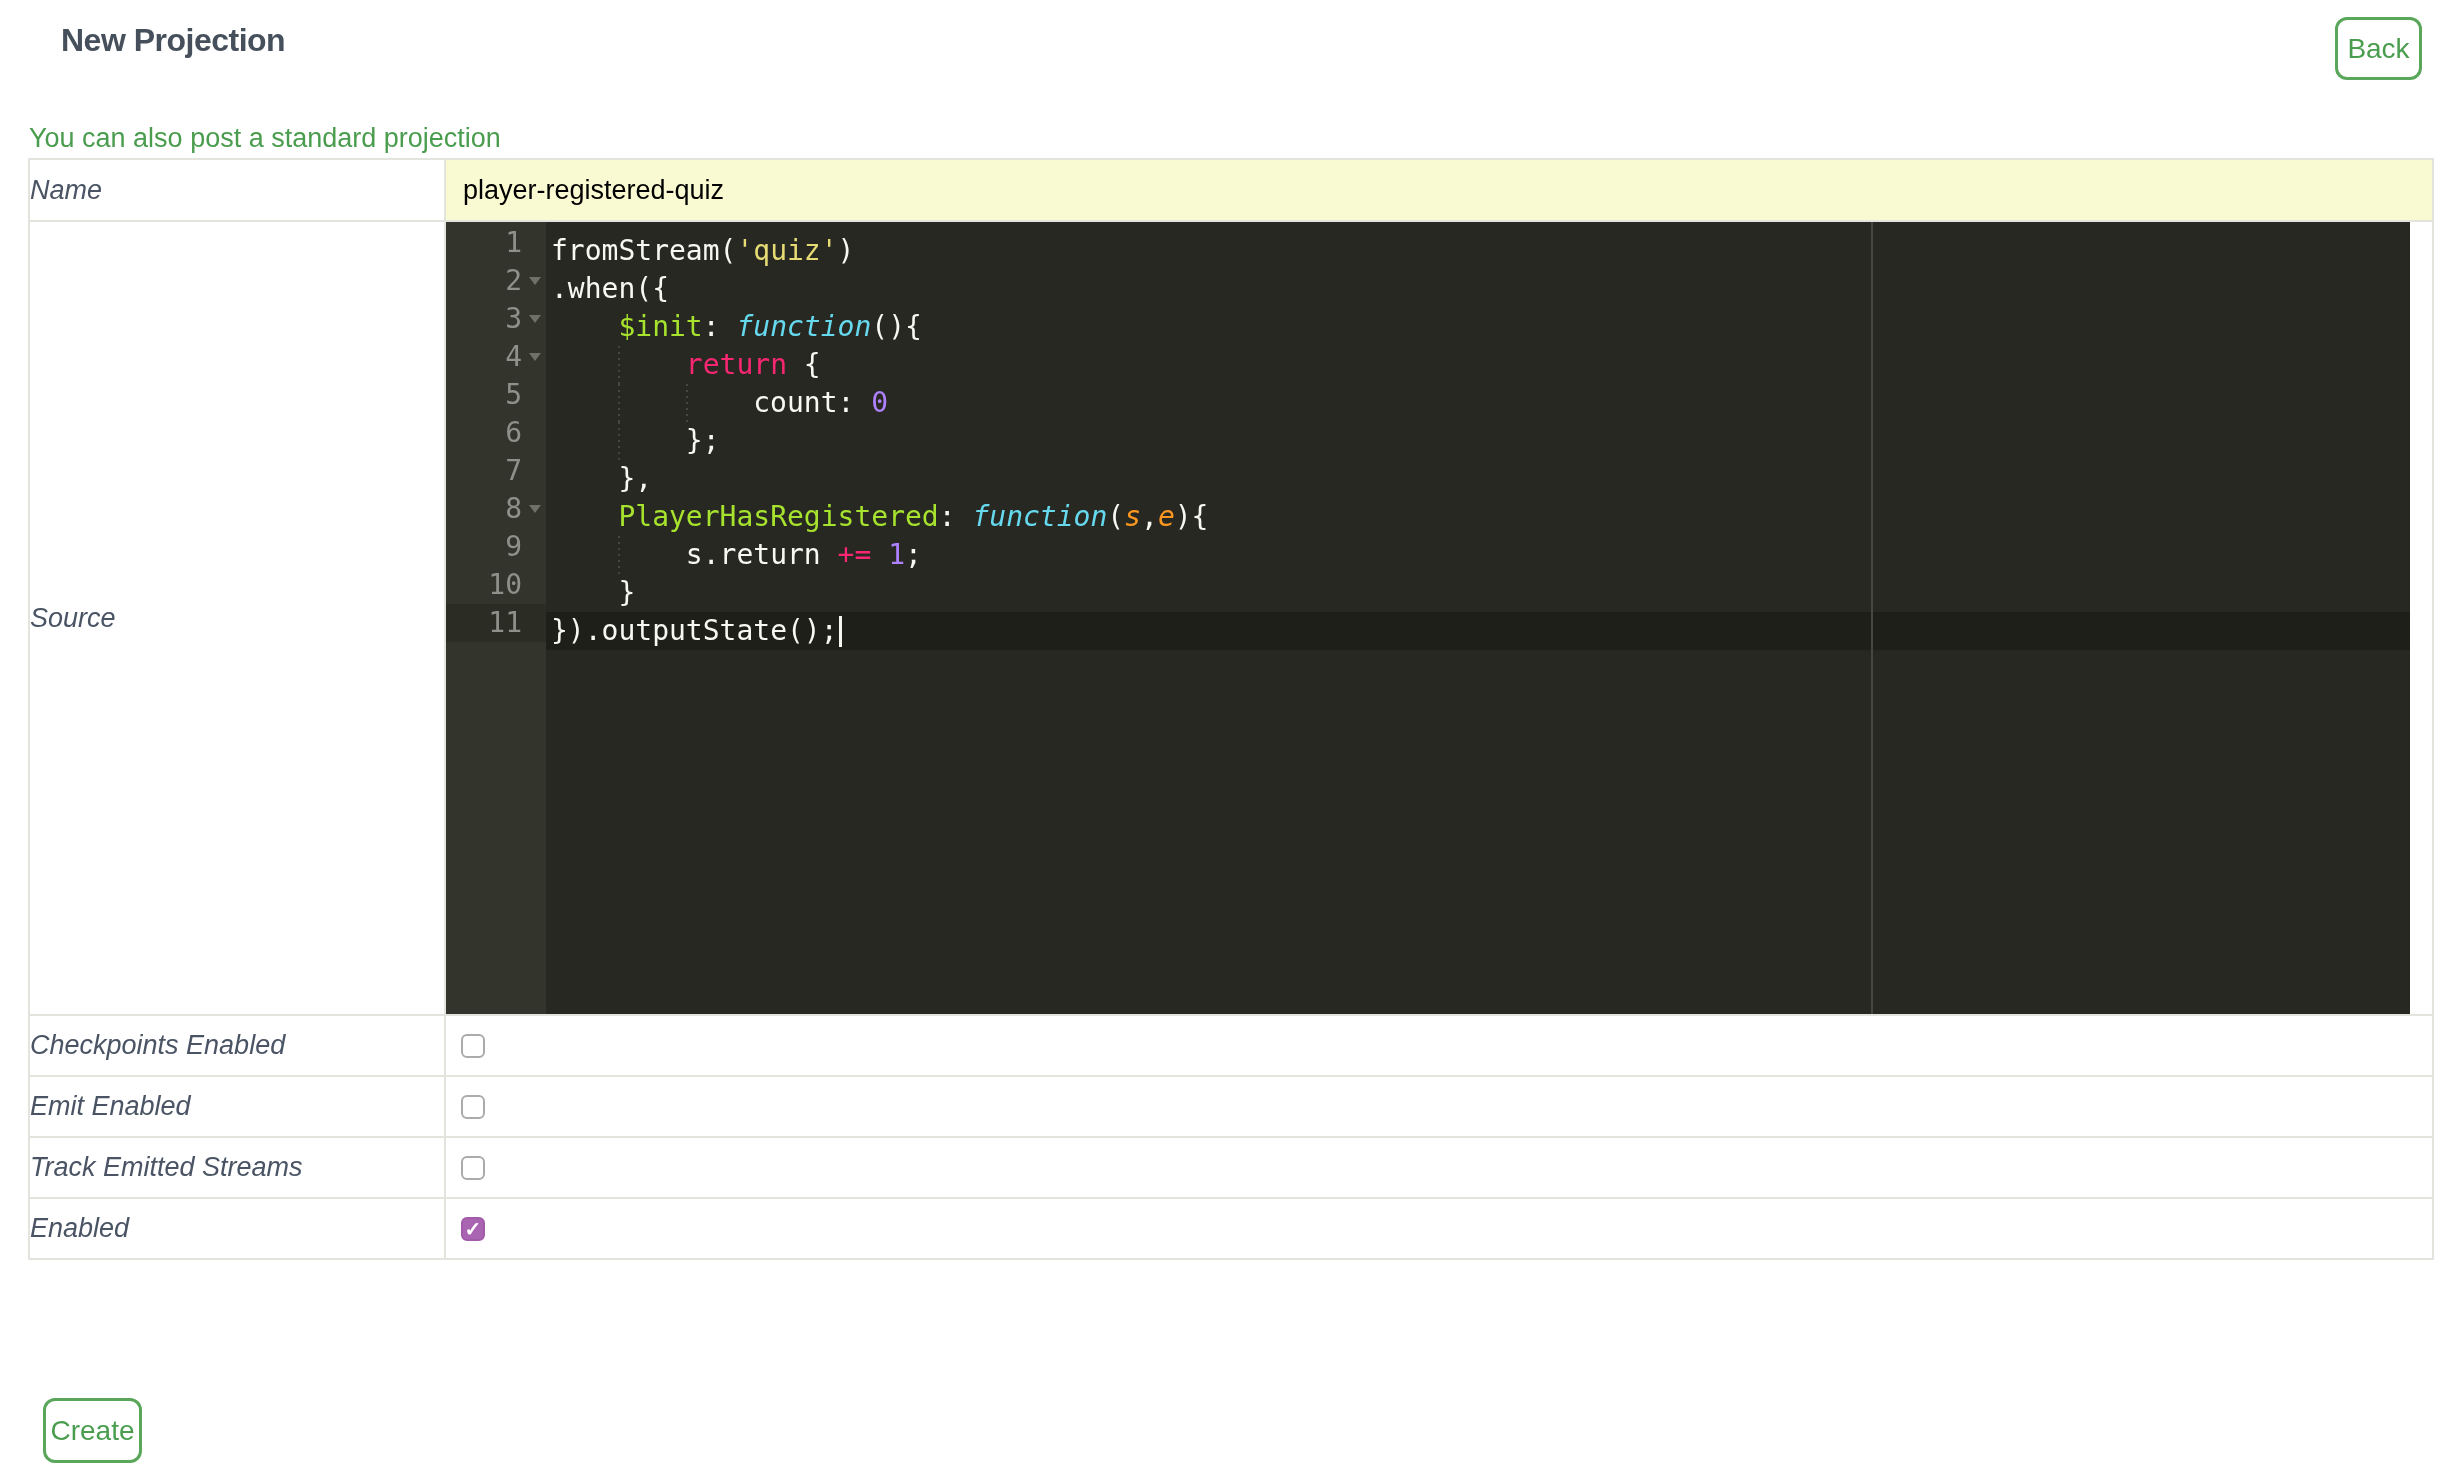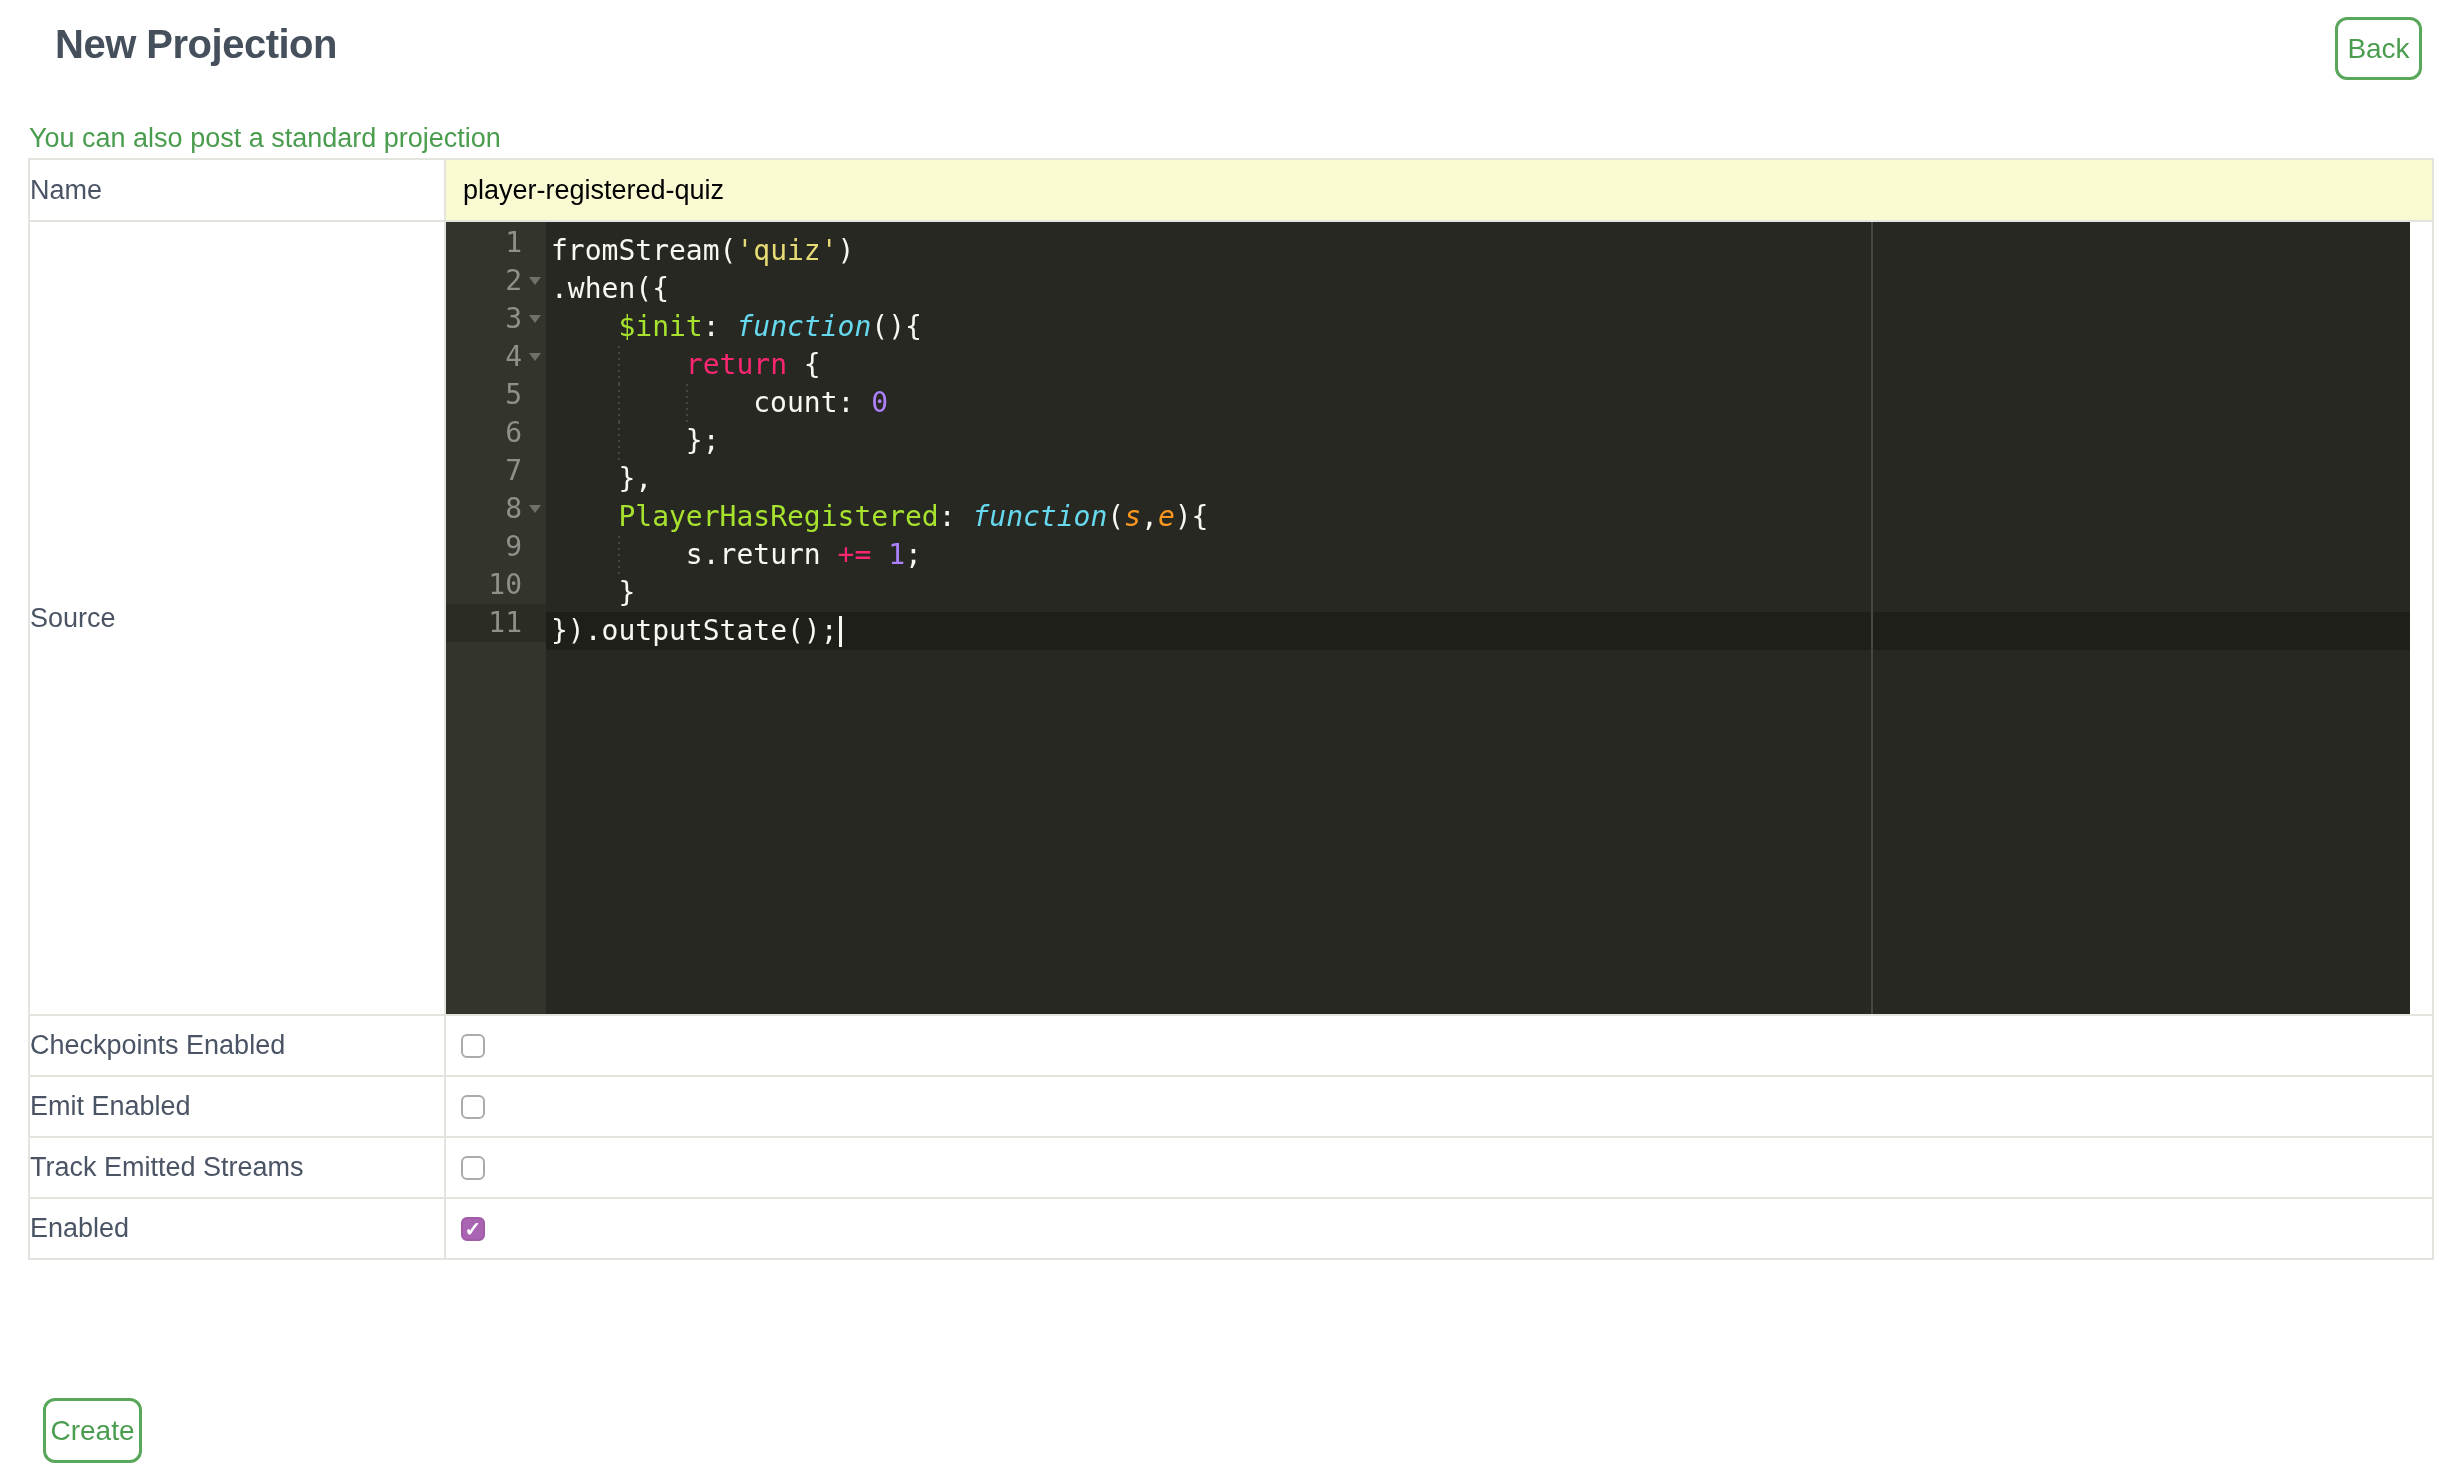--- a/index.html
+++ b/index.html
@@ -2,41 +2,41 @@
 <html><head>
 <meta charset="utf-8">
 <style>
   html,body{margin:0;padding:0;}
   body{
     width:2464px;height:1481px;background:#ffffff;position:relative;overflow:hidden;
     font-family:"Liberation Sans",sans-serif;
   }
   
   .page-title{
-    position:absolute;left:55px;top:22px;margin:0;
-    font-size:40px;font-weight:700;color:#46505C;letter-spacing:-0.5px;
+    position:absolute;left:61px;top:22px;margin:0;
+    font-size:32px;font-weight:700;color:#46505C;letter-spacing:-0.5px;
   }
   .btn{
     background:#fff;border:3px solid #5AA75B;border-radius:12px;
     color:#4A9D4E;font-size:28px;font-family:"Liberation Sans",sans-serif;
     cursor:pointer;display:flex;align-items:center;justify-content:center;
   }
   .back-btn{position:absolute;top:17px;right:42px;width:87px;height:63px;}
   .create-btn{position:absolute;top:1398px;left:43px;width:99px;height:65px;}
   .std-link{
     position:absolute;left:29px;top:123px;
     font-size:27px;color:#4A9D4E;text-decoration:none;cursor:pointer;
   }
   
   table.form{
     position:absolute;left:28px;top:158px;width:2406px;
     border-collapse:collapse;table-layout:fixed;background:#fff;
   }
   table.form td{border:2px solid #E4E4DF;vertical-align:middle;padding:0;}
-  td.lbl{width:414px;padding-left:16px;font-size:27px;color:#4A5464;}
+  td.lbl{width:414px;padding-left:16px;font-size:27px;color:#4A5464;font-style:italic;}
   td.val{width:auto;}
   tr.r-name td{height:60px;}
   tr.r-mode td{height:61px;}
   tr.r-check td{height:59px;}
   td.val-name{background:#FAFAD2;}
   .name-input{
     display:block;width:100%;height:57px;box-sizing:border-box;
     background:transparent;border:0;outline:none;
     font-size:27px;color:#000;padding:0 0 0 17px;
     font-family:"Liberation Sans",sans-serif;

